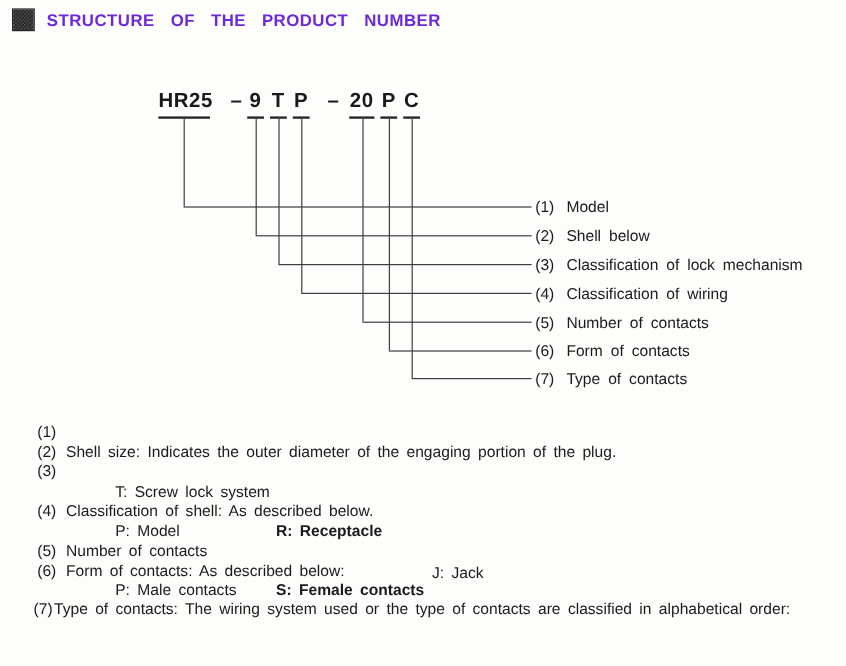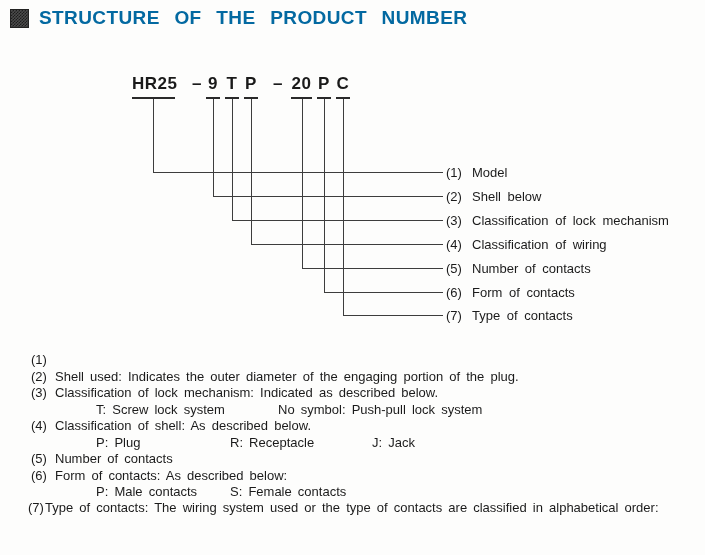--- a/index.html
+++ b/index.html
@@ -18,22 +18,22 @@
   .marker-icon{
     width:17px;height:17px;flex:0 0 17px;
     background:
       linear-gradient(45deg,#1d1d1d 25%,transparent 25%,transparent 75%,#1d1d1d 75%),
       linear-gradient(45deg,#1d1d1d 25%,#4c4c4c 25%,#4c4c4c 75%,#1d1d1d 75%);
     background-size:3px 3px;
     background-position:0 0,1.5px 1.5px;
     border:1px solid #222;
   }
   .page-title{
-    margin:0;font-size:19px;font-weight:700;letter-spacing:.4px;word-spacing:9px;
-    color:#0369a1;white-space:nowrap;
+    margin:0;font-size:14px;font-weight:700;letter-spacing:.4px;word-spacing:9px;
+    color:#6d28d9;white-space:nowrap;
   }
 
   
   .seg{
     position:absolute;top:74px;height:23px;
     font-size:17px;font-weight:700;color:#1a1a1a;
     text-align:center;line-height:20px;letter-spacing:.5px;white-space:nowrap;
   }
   .seg.code{border-bottom:2px solid #2a2a2a;}
 
@@ -52,21 +52,21 @@
   
   .note{
     position:absolute;left:0;width:705px;height:16px;
     font-size:13px;color:#1b1b1b;white-space:nowrap;
   }
   .note span{position:absolute;word-spacing:2.5px;}
   .nnum{left:31px;}
   .ntext{left:55px;}
   .note.tight .nnum{left:28px;}
   .note.tight .ntext{left:45px;}
-  .i1{left:96px;} .i2a{left:278px;} .i2b{left:230px;} .i3{left:372px;} .iex{left:100px;}
+  .i1{left:96px;} .i2a{left:278px;} .i2b{left:230px;font-weight:bold;} .i3{left:360px;margin-top:35px;} .iex{left:100px;}
 </style>
 </head>
 <body>
 
 <div class="page">
 
   <div class="header">
     <span class="marker-icon"></span>
     <h1 class="page-title">STRUCTURE OF THE PRODUCT NUMBER</h1>
   </div>
@@ -123,36 +123,34 @@
   <div class="callout" style="top:308px">
     <span class="cnum">(7)</span>
     <span class="clabel">Type of contacts</span>
   </div>
 
   <div class="note" style="top:352px">
     <span class="nnum">(1)</span>
   </div>
   <div class="note" style="top:369px">
     <span class="nnum">(2)</span>
-    <span class="ntext">Shell used: Indicates the outer diameter of the engaging portion of the plug.</span>
+    <span class="ntext">Shell size: Indicates the outer diameter of the engaging portion of the plug.</span>
   </div>
   <div class="note" style="top:385px">
     <span class="nnum">(3)</span>
-    <span class="ntext">Classification of lock mechanism: Indicated as described below.</span>
   </div>
   <div class="note" style="top:402px">
     <span class="i1">T: Screw lock system</span>
-    <span class="i2a">No symbol: Push-pull lock system</span>
   </div>
   <div class="note" style="top:418px">
     <span class="nnum">(4)</span>
     <span class="ntext">Classification of shell: As described below.</span>
   </div>
   <div class="note" style="top:435px">
-    <span class="i1">P: Plug</span>
+    <span class="i1">P: Model</span>
     <span class="i2b">R: Receptacle</span>
     <span class="i3">J: Jack</span>
   </div>
   <div class="note" style="top:451px">
     <span class="nnum">(5)</span>
     <span class="ntext">Number of contacts</span>
   </div>
   <div class="note" style="top:468px">
     <span class="nnum">(6)</span>
     <span class="ntext">Form of contacts: As described below:</span>

